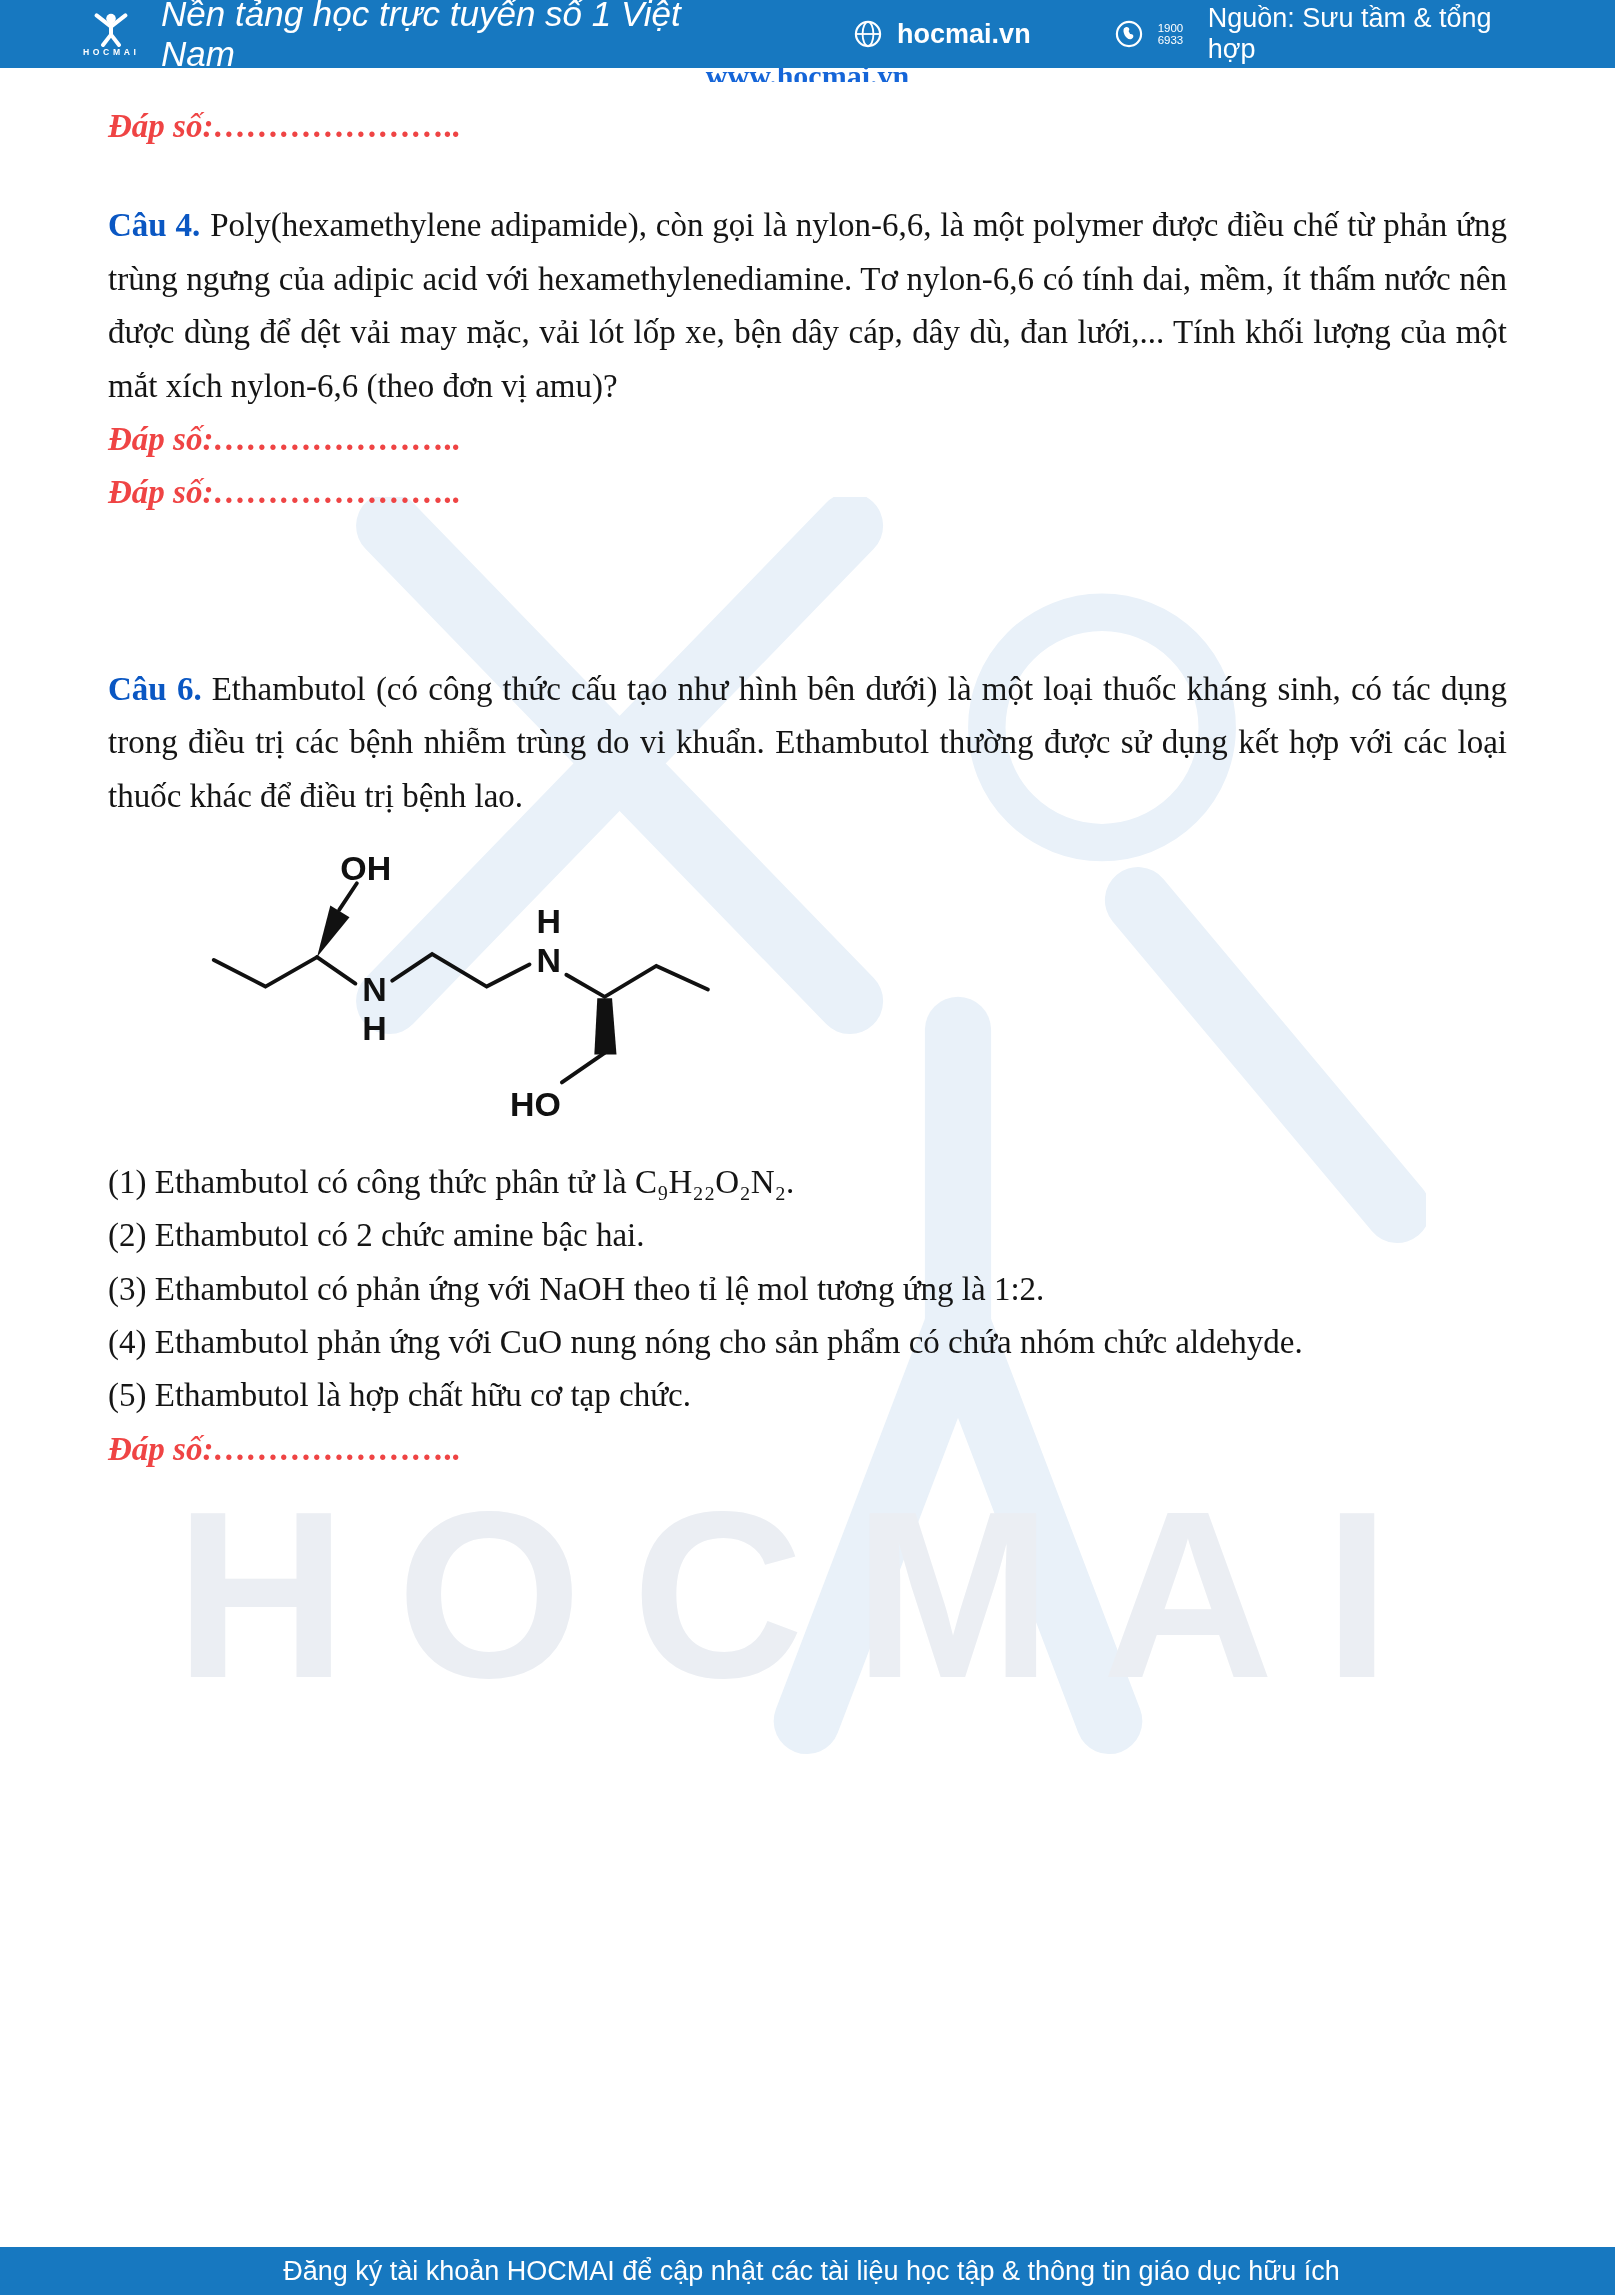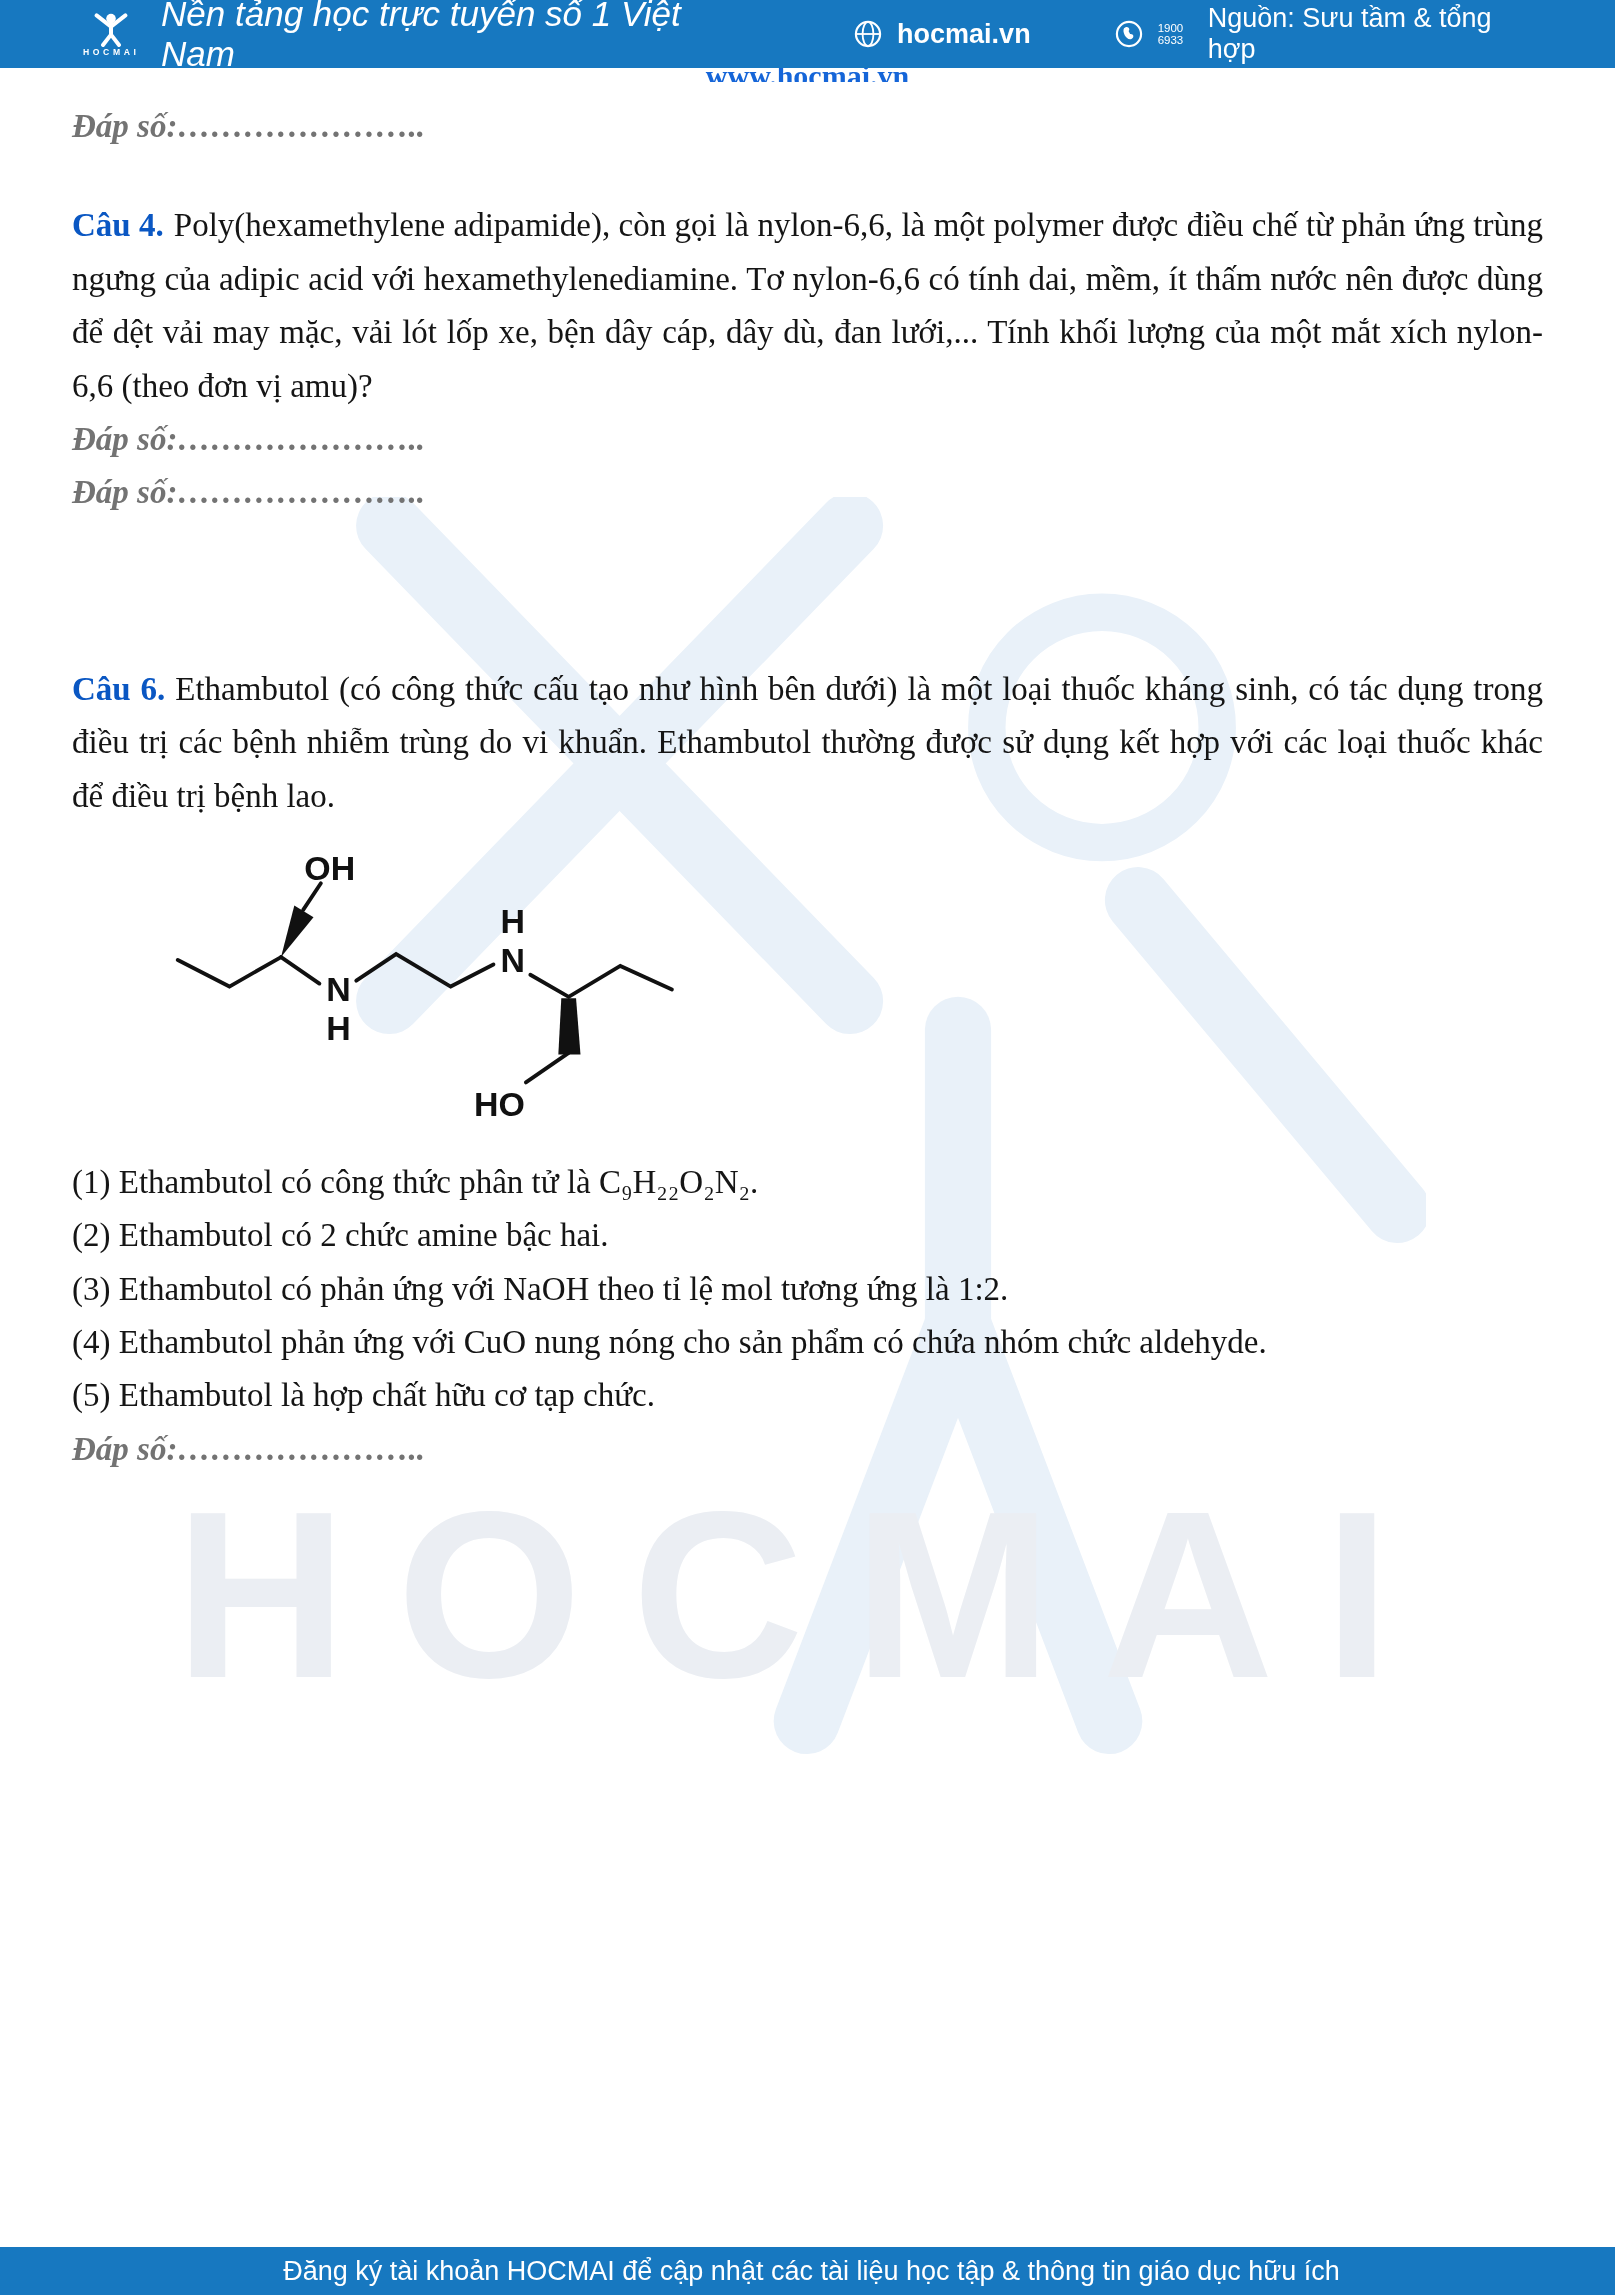--- a/index.html
+++ b/index.html
@@ -52,35 +52,35 @@
     font-size: 238px; line-height: 238px;
     letter-spacing: 50px;
     color: #ebeef3;
     z-index: 0;
     white-space: nowrap;
   }
 
   
   .content {
     position: absolute; top: 68px; left: 0; right: 0; bottom: 48px;
-    padding: 0 72px;
+    padding: 0 108px;
     font-size: 33px; line-height: 1.62;
     z-index: 1;
   }
   .clipped-wrap { height: 14.4px; overflow: hidden; text-align: center; }
   .clipped-inner {
     display: inline-block;
     font-weight: bold; color: #1565d8;
     font-size: 30px; line-height: 30px;
     transform: translateY(-19.4px);
   }
   p { margin: 0; }
   .para { text-align: justify; }
   .qlabel { color: #0a57c3; font-weight: bold; margin-right: 10px; }
-  .answer { color: #737373; font-weight: bold; font-style: italic; }
+  .answer { color: #ef4444; font-weight: bold; font-style: italic; }
   .answer-1 { margin-top: 17.3px; }
   .q4 { margin-top: 46px; }
   .q5 { margin-top: 141px; }
   .q6 { margin-top: 143px; }
   .structure-block { margin: 18.7px 0 10px 79px; }
   .structure-block svg { width: 561px; height: 295px; display: block; }
   .statements { margin-top: 18.7px; }
 </style>
 </head>
 <body>

